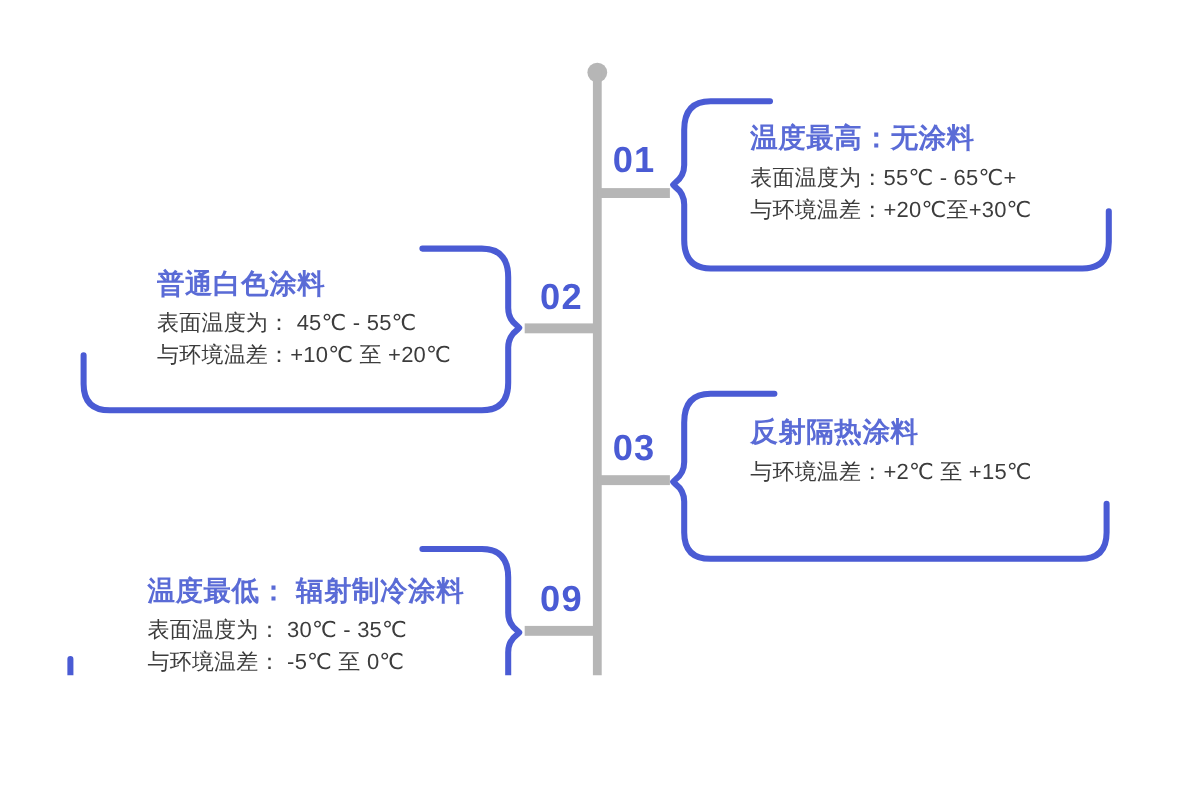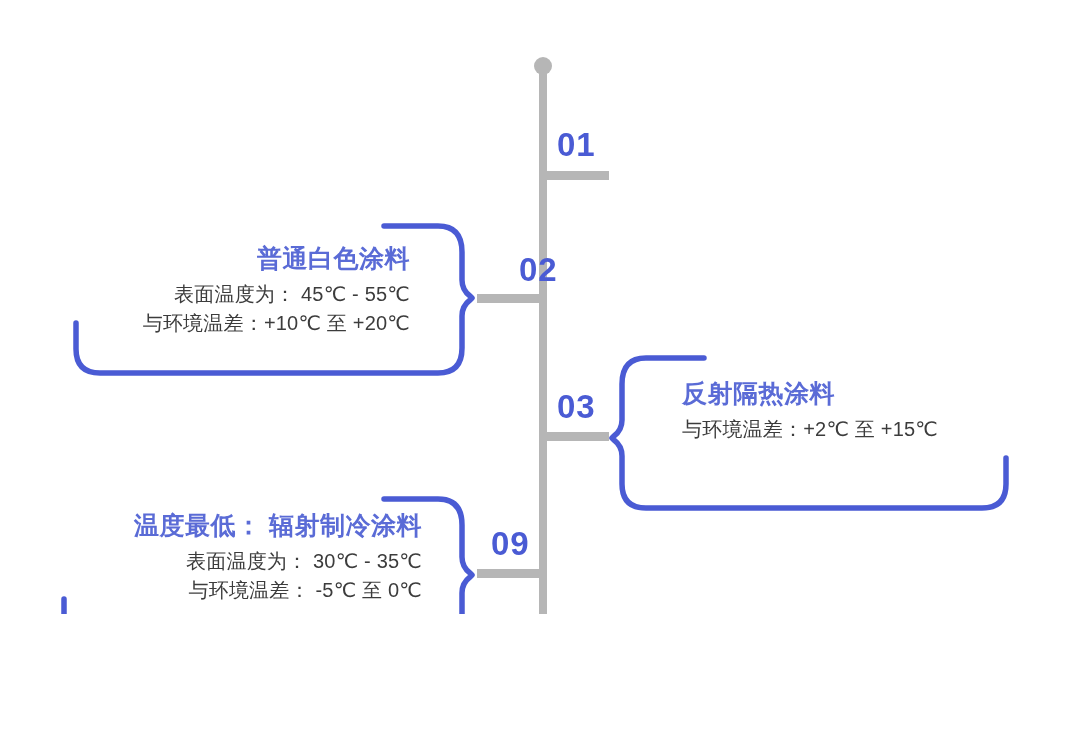--- a/index.html
+++ b/index.html
@@ -86,41 +86,63 @@
     margin: 0 0 7px 0;
   }
   .card-line {
     font-size: 20px;
     color: #3c3c3c;
     line-height: 1.45;
     margin: 0;
     letter-spacing: 0.2px;
   }
   .card.right-card .card-text { text-align: left; }
-  .card.left-card  .card-text { text-align: right; }
+  .card.left-card  .card-text { text-align: left; }
 </style>
 </head>
 <body>
 
 <div id="stage">
 
   <div class="spine-cap top"></div>
   <div class="spine-line"></div>
   <div class="spine-cap bottom"></div>
 
   <div class="tick right" style="top:171px;"></div>
   <div class="tick left" style="top:294px;"></div>
   <div class="tick right" style="top:432px;"></div>
   <div class="tick left" style="top:569px;"></div>
 
   <div class="step-num" style="left:557px; top:128px;">01</div>
-  <div class="step-num" style="left:491px; top:253px;margin-left:28px;">02</div>
+  <div class="step-num" style="left:491px; top:253px;">02</div>
   <div class="step-num" style="left:557px; top:390px;">03</div>
   <div class="step-num" style="left:491px; top:527px;">09</div>
 
+  <div class="card right-card" style="left:612px; top:88px; width:410px; height:160px;">
+    <svg class="brace-svg" width="410" height="160" viewBox="0 0 410 160">
+      <path d="M 88 4
+               L 34 4
+               Q 10 4 10 30
+               L 10 62
+               Q 10 72 2 78
+               L 0 80
+               L 2 82
+               Q 10 88 10 98
+               L 10 130
+               Q 10 156 34 156
+               L 372 156
+               Q 396 156 396 132
+               L 396 104" fill="none" stroke="#4a5bd4" stroke-width="5.5" stroke-linecap="round" stroke-linejoin="round"></path>
+    </svg>
+    <div class="card-text" style="left:70px; top:24px;">
+      <p class="card-title">温度最高：无涂料</p>
+      <p class="card-line">表面温度为：55℃ - 65℃+</p>
+      <p class="card-line">与环境温差：+20℃至+30℃</p>
+    </div>
+  </div>
 
   <div class="card left-card" style="left:62px; top:222px; width:410px; height:155px;">
     <svg class="brace-svg" width="410" height="155" viewBox="0 0 410 155">
       <path d="M 322 4
                L 376 4
                Q 400 4 400 30
                L 400 58
                Q 400 68 408 74
                L 410 76
                L 408 78
@@ -169,20 +191,20 @@
                Q 422 72 430 78
                L 432 80
                L 430 82
                Q 422 88 422 98
                L 422 128
                Q 422 154 398 154
                L 48 154
                Q 24 154 24 130
                L 24 104" fill="none" stroke="#4a5bd4" stroke-width="5.5" stroke-linecap="round" stroke-linejoin="round"></path>
     </svg>
-    <div class="card-text" style="right:50px; top:16px;">
+    <div class="card-text" style="right:50px; top:28px;">
       <p class="card-title">温度最低： 辐射制冷涂料</p>
       <p class="card-line">表面温度为： 30℃ - 35℃</p>
       <p class="card-line">与环境温差： -5℃ 至 0℃</p>
     </div>
   </div>
 
 </div>
 
 </body></html>

